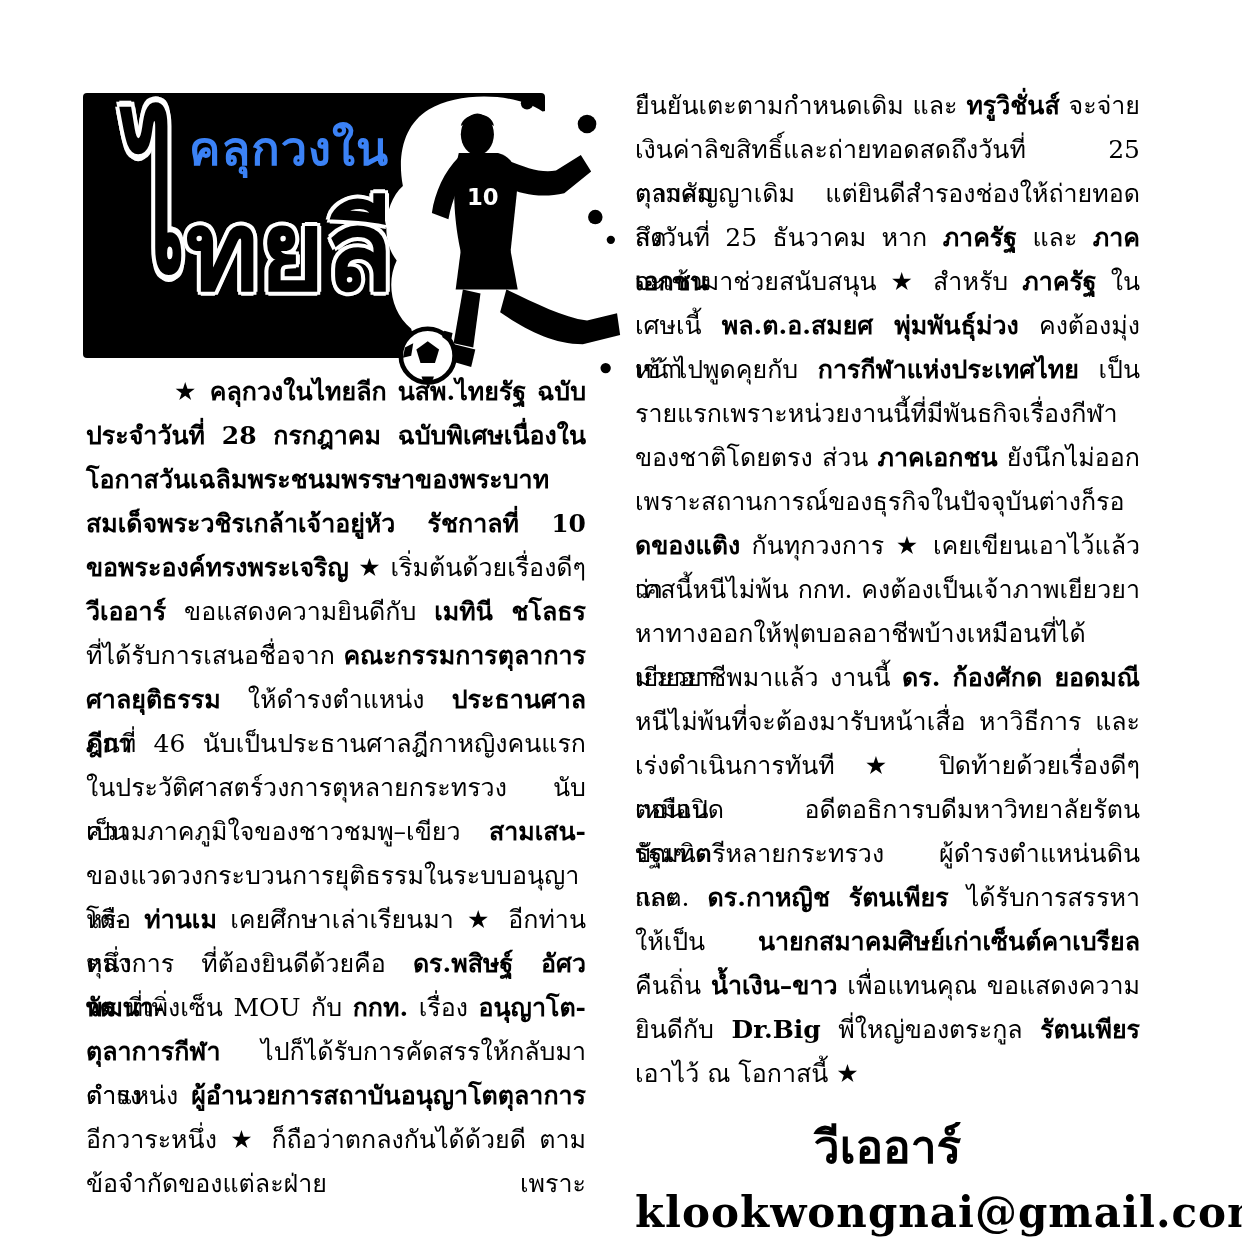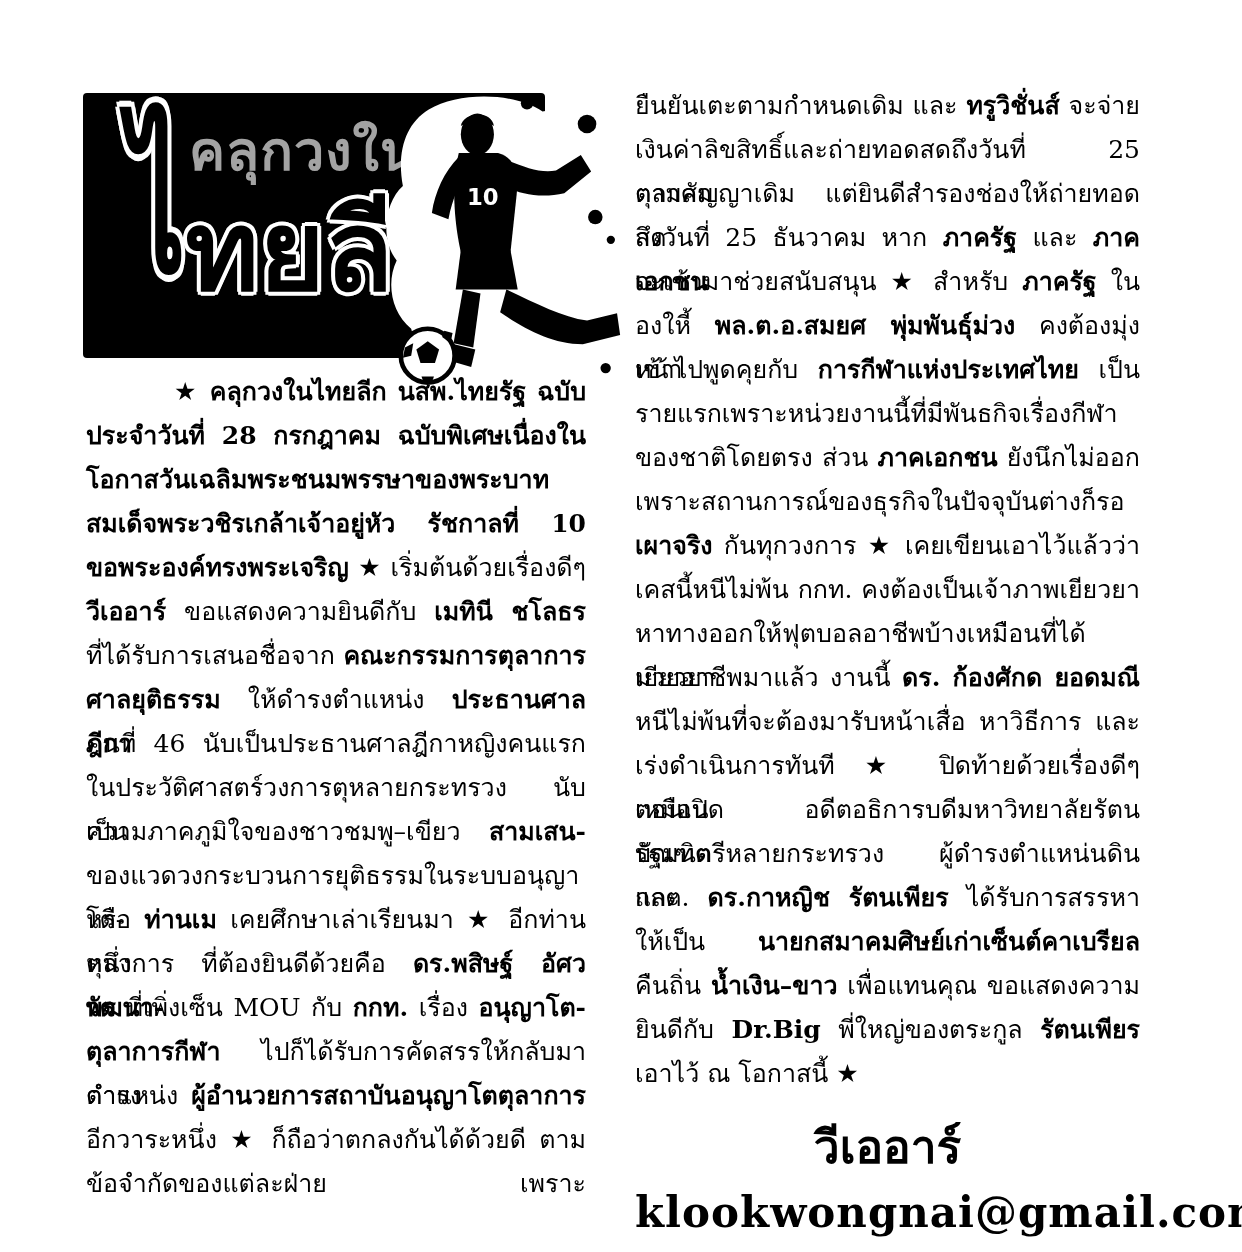--- a/index.html
+++ b/index.html
@@ -9,21 +9,21 @@
     font-family:"DejaVu Serif","DejaVu Sans",serif;
   }
   
   #masthead{
     position:absolute;left:83px;top:93px;width:462px;height:265px;
     background:#000;border-radius:4px;
   }
   #logo-top{
     position:absolute;left:106px;top:32px;
     font-family:"DejaVu Sans","Liberation Sans",sans-serif;
-    font-weight:bold;font-size:54px;line-height:1;color:#a3a3a3;
+    font-weight:bold;font-size:47px;line-height:1;color:#3b82f6;
     letter-spacing:1px;white-space:nowrap;
   }
   #logo-main{
     position:absolute;left:46px;top:86px;display:flex;align-items:flex-end;
     font-family:"DejaVu Sans","Liberation Sans",sans-serif;
     font-weight:bold;font-size:112px;line-height:1.3;color:#000;white-space:nowrap;
     text-shadow:-3px -3px 0 #fff,3px -3px 0 #fff,-3px 3px 0 #fff,3px 3px 0 #fff,
                 -4px 0 0 #fff,4px 0 0 #fff,0 -4px 0 #fff,0 4px 0 #fff;
   }
   #logo-main .big-i{display:inline-block;transform:scaleY(1.65);transform-origin:50% 96%;}
@@ -121,26 +121,26 @@
       <div class="tline"><span>อีกวาระหนึ่ง ★ ก็ถือว่าตกลงกันได้ด้วยดี ตาม</span></div>
       <div class="tline"><span>ข้อจำกัดของแต่ละฝ่าย เพราะ </span></div>
     </div>
 
   <div id="right-col" class="col">
       <div class="tline"><span>ยืนยันเตะตามกำหนดเดิม และ </span><span class="b">ทรูวิชั่นส์</span><span> จะจ่าย</span></div>
       <div class="tline"><span>เงินค่าลิขสิทธิ์และถ่ายทอดสดถึงวันที่ 25 ตุลาคม</span></div>
       <div class="tline"><span>ตามสัญญาเดิม แต่ยินดีสำรองช่องให้ถ่ายทอดสด</span></div>
       <div class="tline"><span>ถึงวันที่ 25 ธันวาคม หาก </span><span class="b">ภาครัฐ</span><span> และ </span><span class="b">ภาคเอกชน</span></div>
       <div class="tline"><span>จะเข้ามาช่วยสนับสนุน ★ สำหรับ </span><span class="b">ภาครัฐ</span><span> ใน</span></div>
-      <div class="tline"><span>องใหี้ </span><span class="b">พล.ต.อ.สมยศ พุ่มพันธุ์ม่วง</span><span> คงต้องมุ่งหน้า</span></div>
+      <div class="tline"><span>เศษเนี้ </span><span class="b">พล.ต.อ.สมยศ พุ่มพันธุ์ม่วง</span><span> คงต้องมุ่งหน้า</span></div>
       <div class="tline"><span>เข้าไปพูดคุยกับ </span><span class="b">การกีฬาแห่งประเทศไทย</span><span> เป็น</span></div>
       <div class="tline"><span>รายแรกเพราะหน่วยงานนี้ที่มีพันธกิจเรื่องกีฬา</span></div>
       <div class="tline"><span>ของชาติโดยตรง ส่วน </span><span class="b">ภาคเอกชน</span><span> ยังนึกไม่ออก</span></div>
       <div class="tline"><span>เพราะสถานการณ์ของธุรกิจในปัจจุบันต่างก็รอ</span></div>
-      <div class="tline"><span class="b">เผาจริง</span><span> กันทุกวงการ ★ เคยเขียนเอาไว้แล้วว่า</span></div>
+      <div class="tline"><span class="b">ดของแติง</span><span> กันทุกวงการ ★ เคยเขียนเอาไว้แล้วว่า</span></div>
       <div class="tline"><span>เคสนี้หนีไม่พ้น กกท. คงต้องเป็นเจ้าภาพเยียวยา</span></div>
       <div class="tline"><span>หาทางออกให้ฟุตบอลอาชีพบ้างเหมือนที่ได้เยียวยา</span></div>
       <div class="tline"><span>มวยอาชีพมาแล้ว งานนี้ </span><span class="b">ดร. ก้องศักด ยอดมณี</span></div>
       <div class="tline"><span>หนีไม่พ้นที่จะต้องมารับหน้าเสื่อ หาวิธีการ และ</span></div>
       <div class="tline"><span>เร่งดำเนินการทันที ★ ปิดท้ายด้วยเรื่องดีๆเหมือน</span></div>
       <div class="tline"><span>ตอนเปิด อดีตอธิการบดีมหาวิทยาลัยรัตนบัณฑิต</span></div>
       <div class="tline"><span>รัฐมนตรีหลายกระทรวง ผู้ดำรงตำแหน่นดิน และ</span></div>
       <div class="tline"><span>กกต. </span><span class="b">ดร.กาหญิช รัตนเพียร</span><span> ได้รับการสรรหา</span></div>
       <div class="tline"><span>ให้เป็น </span><span class="b">นายกสมาคมศิษย์เก่าเซ็นต์คาเบรียล</span></div>
       <div class="tline"><span>คืนถิ่น </span><span class="b">น้ำเงิน–ขาว</span><span> เพื่อแทนคุณ ขอแสดงความ</span></div>

